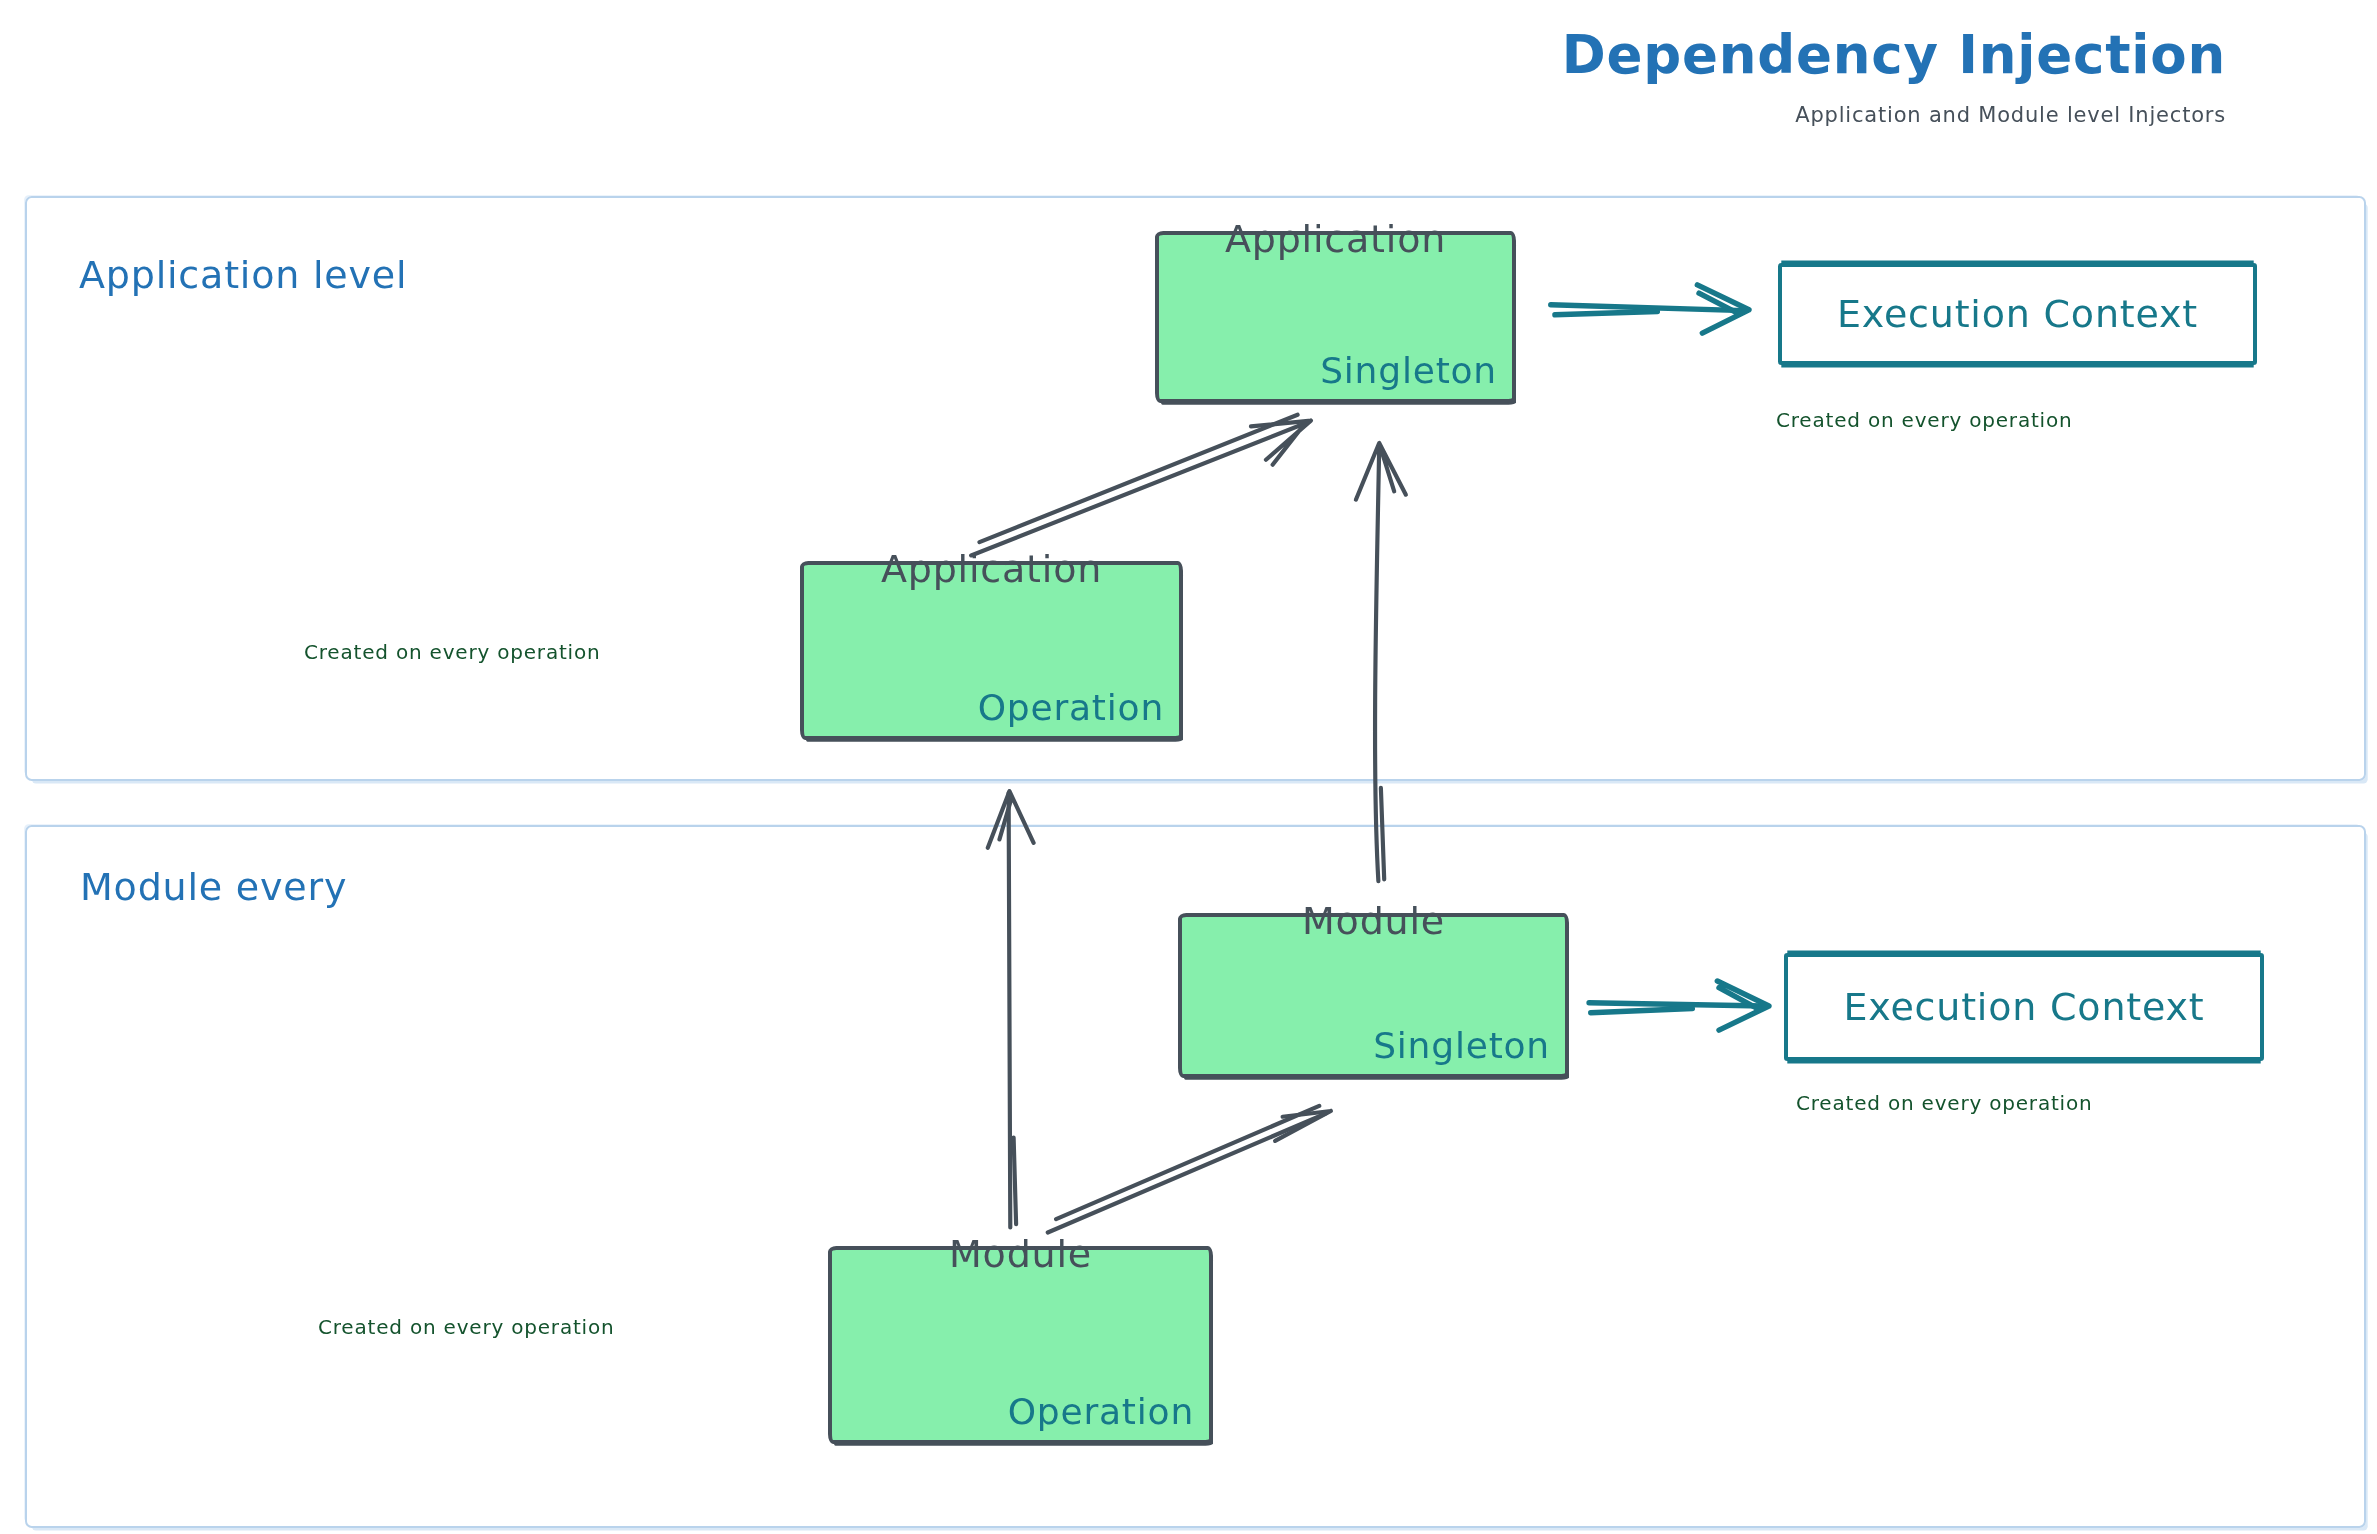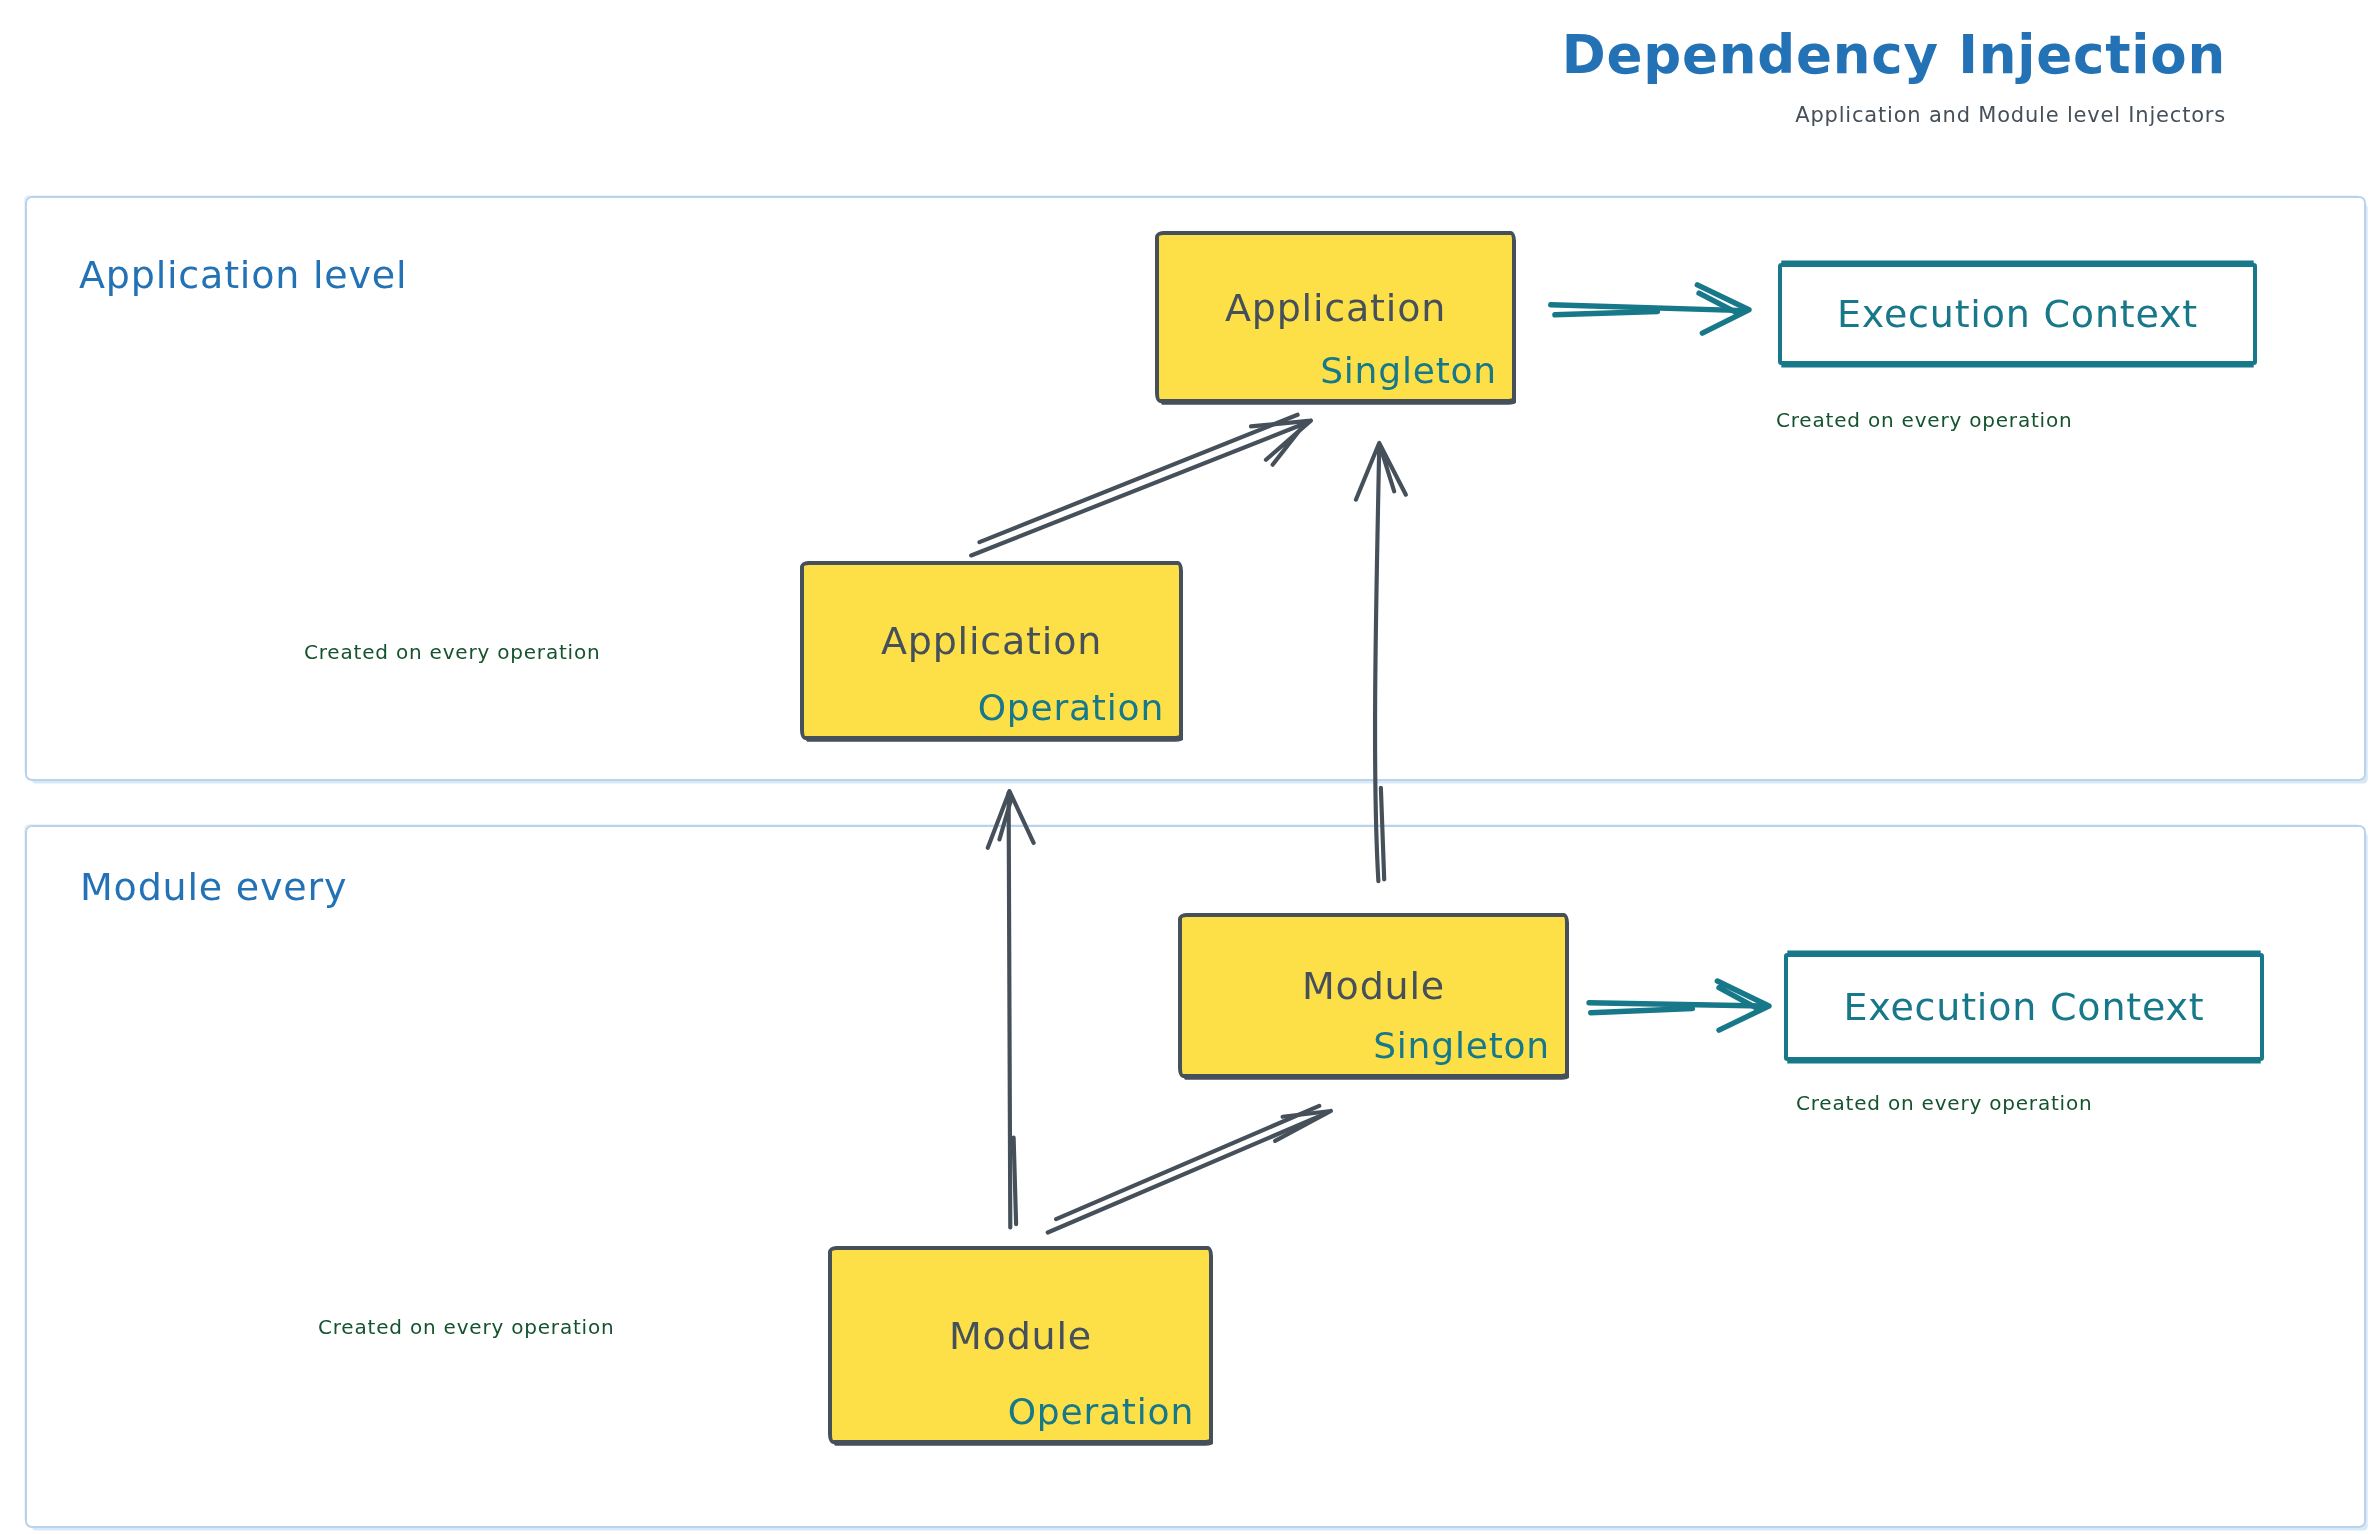--- a/index.html
+++ b/index.html
@@ -29,25 +29,25 @@
   }
   .level-app{top:196px;height:581px;}
   .level-module{top:825px;height:699px;}
   .level-label{
     position:absolute;font-size:38px;letter-spacing:0.8px;color:#2372b5;
   }
   .label-app{left:52px;top:55px;}
   .label-module{left:53px;top:38px;}
   
   .node{
-    position:absolute;background:#fde047;
+    position:absolute;background:#86efac;
     border:4.2px solid #46505a;
     border-radius:8.3px 5px 10px 5px / 5.8px 10px 5px 10px;
     box-shadow:2.5px 4.2px 0 -2.5px #46505a;
-    display:flex;align-items:center;justify-content:center;
+    display:flex;justify-content:center;
   }
   .node-title{font-size:38px;letter-spacing:0.8px;color:#46505a;margin-top:-18.3px;}
   .node-badge{
     position:absolute;right:15px;bottom:8.3px;
     font-size:36px;letter-spacing:0.8px;color:#17788a;
   }
   .node-app-singleton{left:1155px;top:231px;width:353px;height:164px;}
   .node-app-operation{left:800px;top:561px;width:375px;height:171px;}
   .node-module-singleton{left:1178px;top:913px;width:383px;height:157px;}
   .node-module-operation{left:828px;top:1246px;width:377px;height:190px;}

